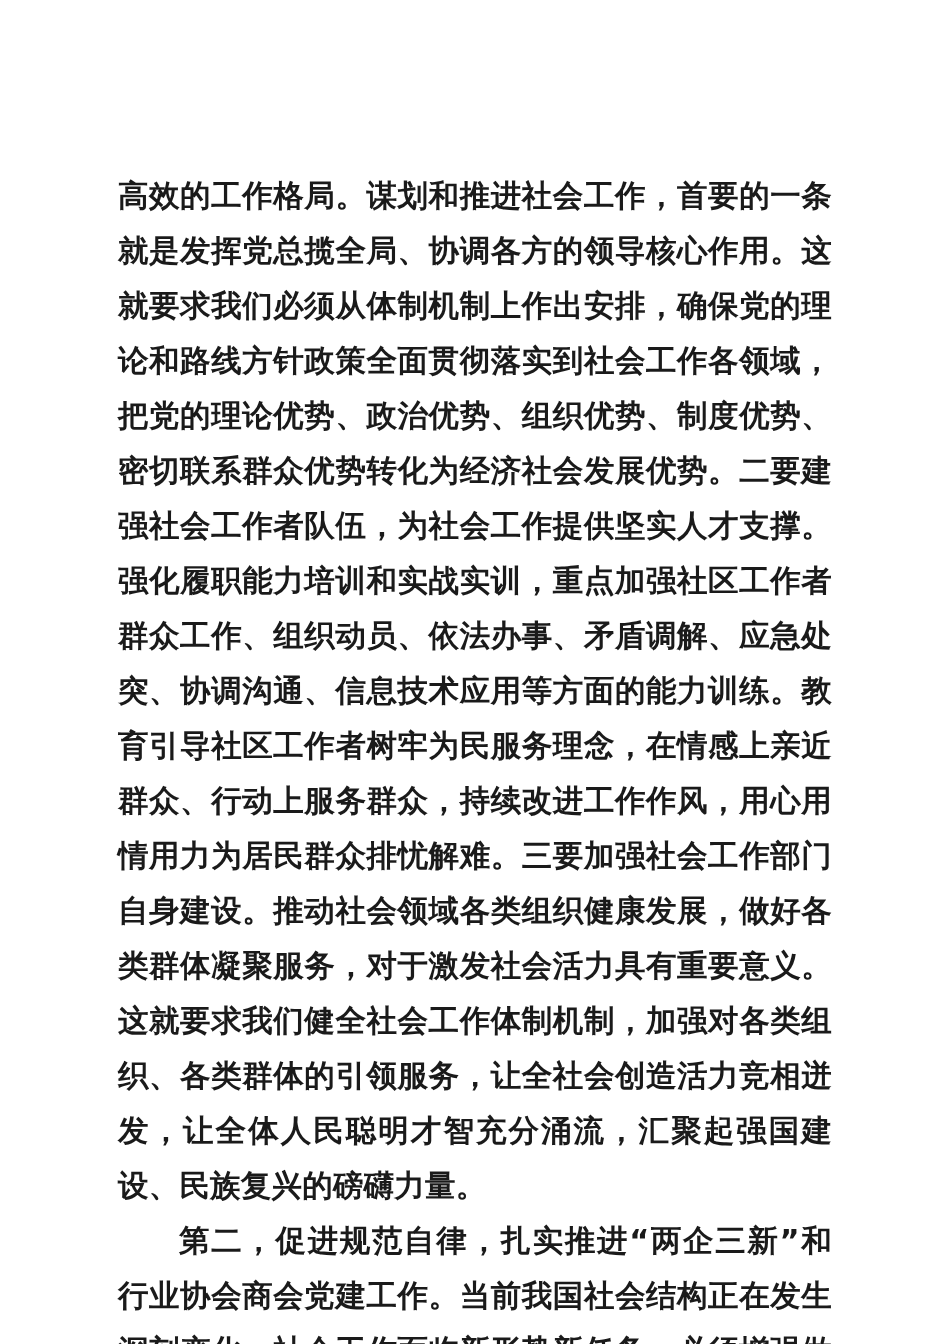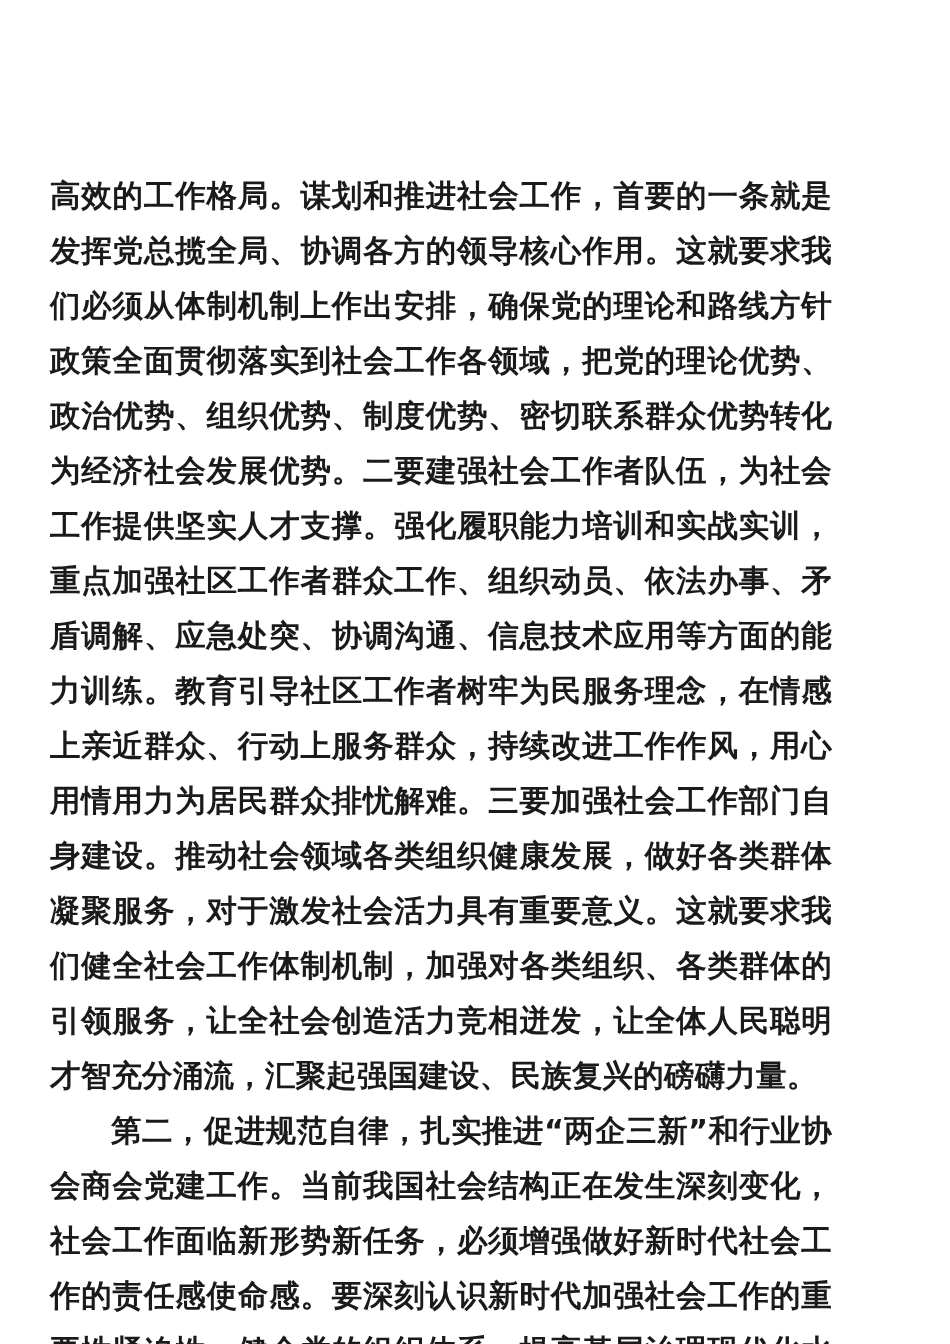--- a/index.html
+++ b/index.html
@@ -11,21 +11,21 @@
     width: 950px;
     height: 1344px;
     font-family: "Liberation Serif", "DejaVu Serif", serif;
     color: #000000;
     overflow: hidden;
   }
   .page {
     box-sizing: border-box;
     width: 950px;
     height: 1344px;
-    padding: 168px 118px 0 50px;
+    padding: 168px 118px 0 118px;
     background: #ffffff;
   }
   .doc-body {
     font-size: 30.5px;
     line-height: 55px;
     text-align: justify;
     text-justify: inter-ideograph;
     letter-spacing: 0.2px;
     color: #1a1a1a;
     font-weight: 600;

